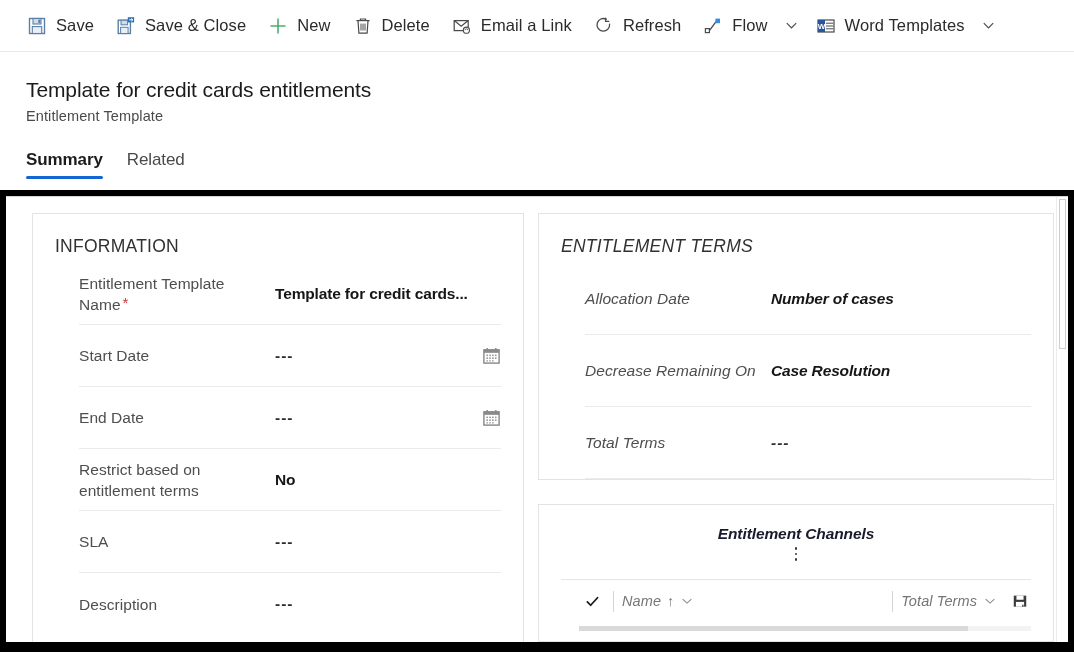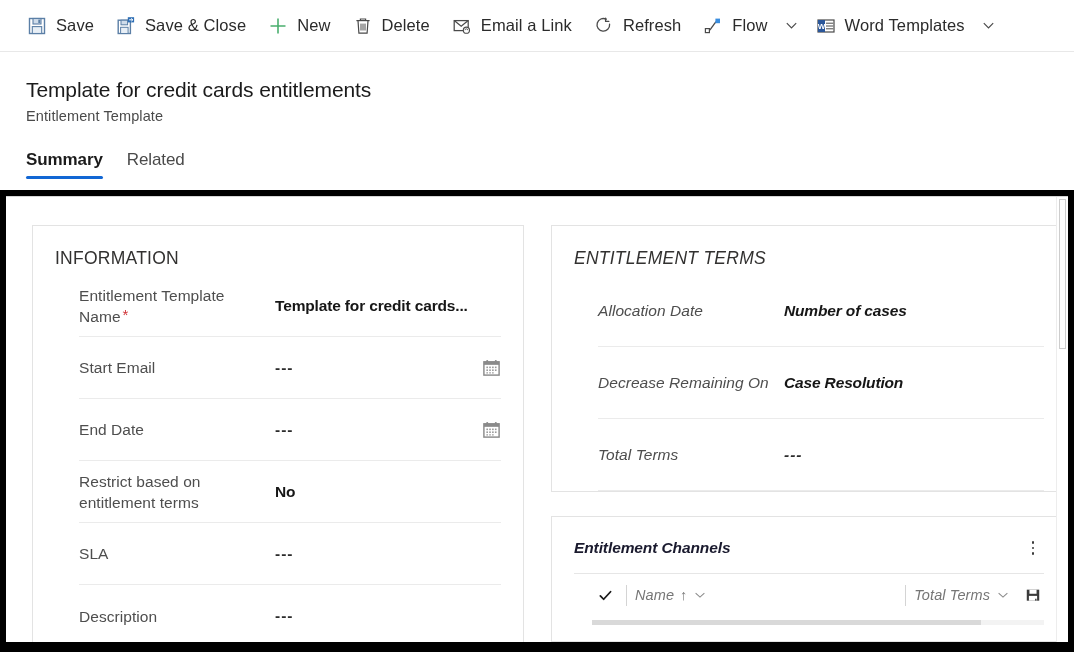--- a/index.html
+++ b/index.html
@@ -54,22 +54,22 @@
     background:#000000;
     padding:6px 6px 10px 6px;
   }
   .bodyinner {
     position:relative; width:100%; height:100%;
     background:#ffffff; overflow:hidden;
     border-top:1px solid #d6d6d6;
   }
   .bodyscroll {
     position:absolute; inset:0 12px 0 0;
-    padding:28px 0 0 26px;
-    display:flex; gap:27px;
+    padding:16px 0 0 26px;
+    display:flex; gap:14px;
   }
 
   
   .vscroll {
     position:absolute; top:0; right:0; width:12px; bottom:0;
     background:#ffffff; border-left:1px solid #ededed;
   }
   .vscroll-thumb {
     position:absolute; top:2px; left:2px; width:7px; height:150px;
     background:#ffffff; border:1px solid #cdcdcd; border-radius:0;
@@ -110,21 +110,21 @@
     flex:1; overflow:hidden; white-space:nowrap; text-overflow:ellipsis;
   }
   .fvalue.empty { color:#2b2b2b; font-weight:700; letter-spacing:1px; }
   .fico { width:30px; flex:none; display:flex; justify-content:flex-end; cursor:pointer; }
 
   
   .card-terms .flabel { width:186px; }
   .card-terms .frow { min-height:72px; }
 
   
-  .grid-head { display:flex; align-items:center; justify-content:space-between; padding:4px 2px 0 2px; }
+  .grid-head { display:flex; align-items:center; justify-content:space-between; padding:4px 2px 0 2px;flex-direction:column; }
   .grid-title { font-size:15.5px; color:#1a1a2e; font-weight:700; letter-spacing:-.1px; }
   .dots { width:22px; height:22px; display:flex; flex-direction:column; align-items:center; justify-content:center; gap:3px; cursor:pointer; }
   .dots i { width:2.5px; height:2.5px; background:#3b3b3b; border-radius:50%; display:block; }
 
   .grid-sep { height:1px; background:#e6e6e6; margin:14px 2px 0 2px; }
   .grid-cols { display:flex; align-items:center; height:42px; padding-left:20px; }
   .gchk { width:26px; display:flex; align-items:center; justify-content:center; cursor:pointer; }
   .gdiv { width:1px; height:21px; background:#d4d4d4; margin:0 8px; }
   .gcol { display:flex; align-items:center; gap:6px; cursor:pointer; }
   .gcol-label { font-size:14.5px; color:#767676; letter-spacing:.1px; }
@@ -264,21 +264,21 @@
           <div class="card card-info">
             <div class="sec-head">INFORMATION</div>
 
             <div class="frow">
               <div class="flabel"><span>Entitlement Template Name</span><span class="req">*</span></div>
               <div class="fvalue">Template for credit cards...</div>
               <div class="fico"></div>
             </div>
 
             <div class="frow">
-              <div class="flabel">Start Email</div>
+              <div class="flabel">Start Date</div>
               <div class="fvalue empty">---</div>
               <div class="fico">
                 <svg viewBox="0 0 20 20" width="19" height="19">
                   <rect x="2" y="4" width="16" height="14" fill="#ffffff" stroke="#8a8a8a" stroke-width="1.5"></rect>
                   <rect x="2" y="4" width="16" height="3.2" fill="#8a8a8a"></rect>
                   <rect x="4.6" y="2.2" width="1.8" height="3" fill="#8a8a8a"></rect>
                   <rect x="13.6" y="2.2" width="1.8" height="3" fill="#8a8a8a"></rect>
                   <g fill="#9a9a9a">
                     <rect x="4.6" y="9" width="1.7" height="1.7"></rect>
                       <rect x="7.6" y="9" width="1.7" height="1.7"></rect>

